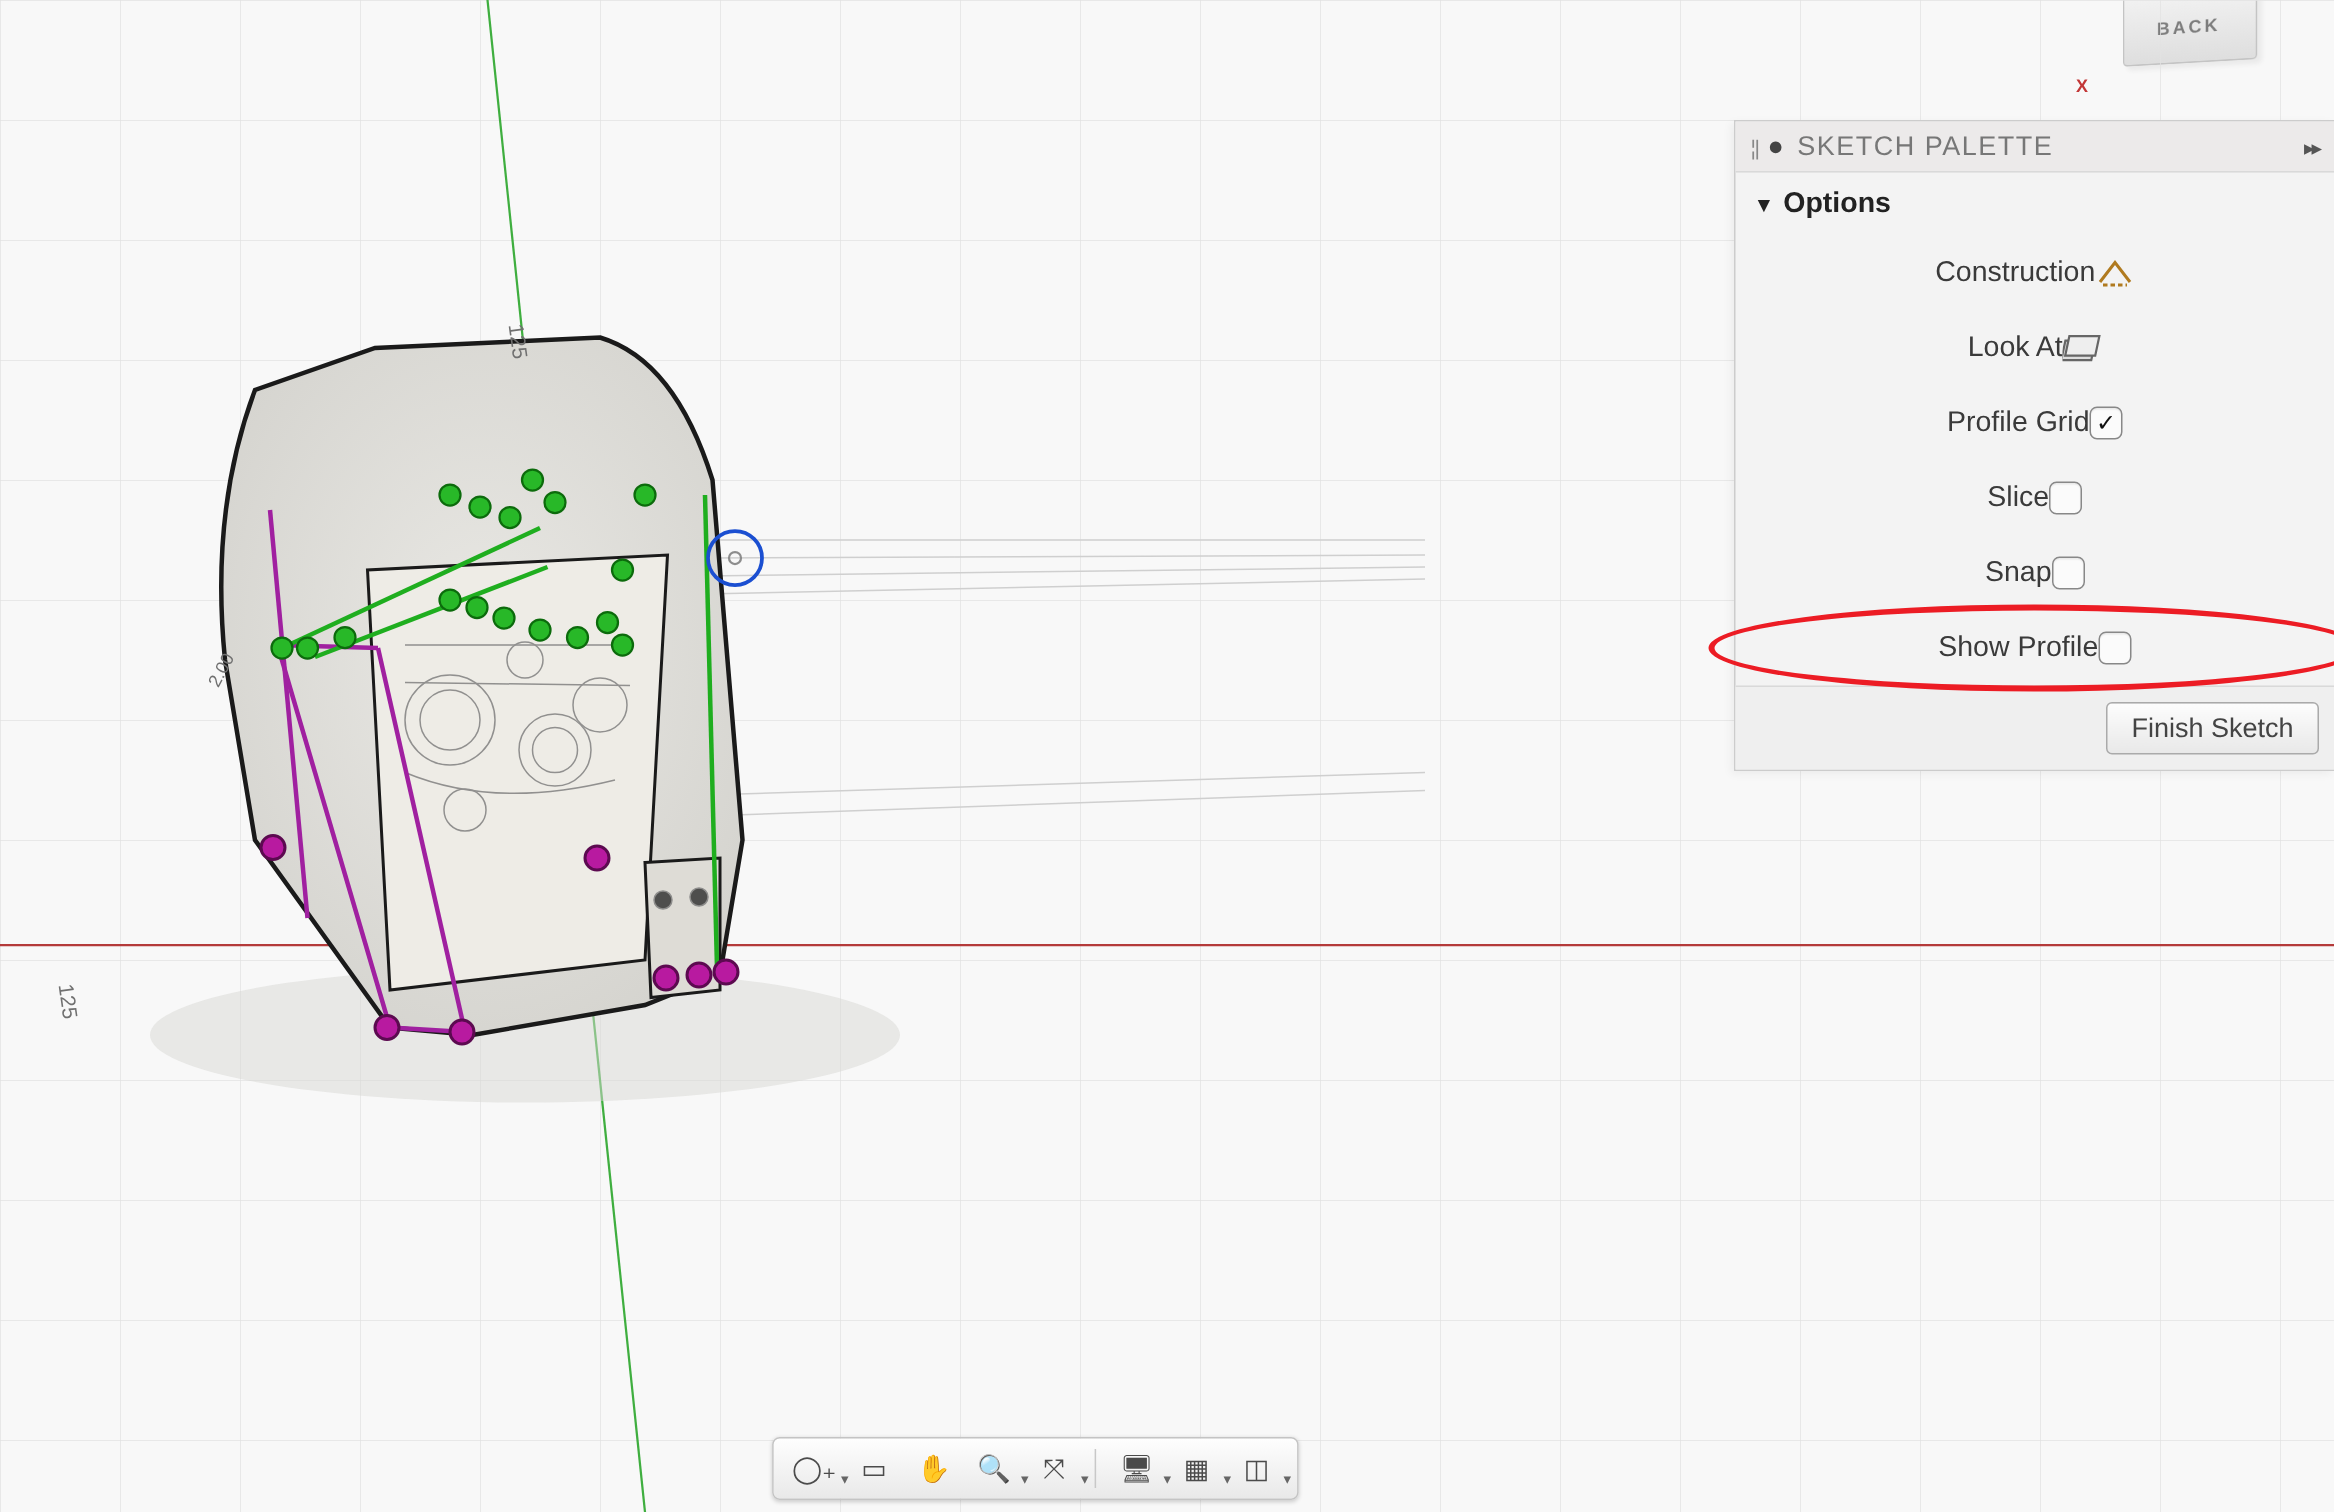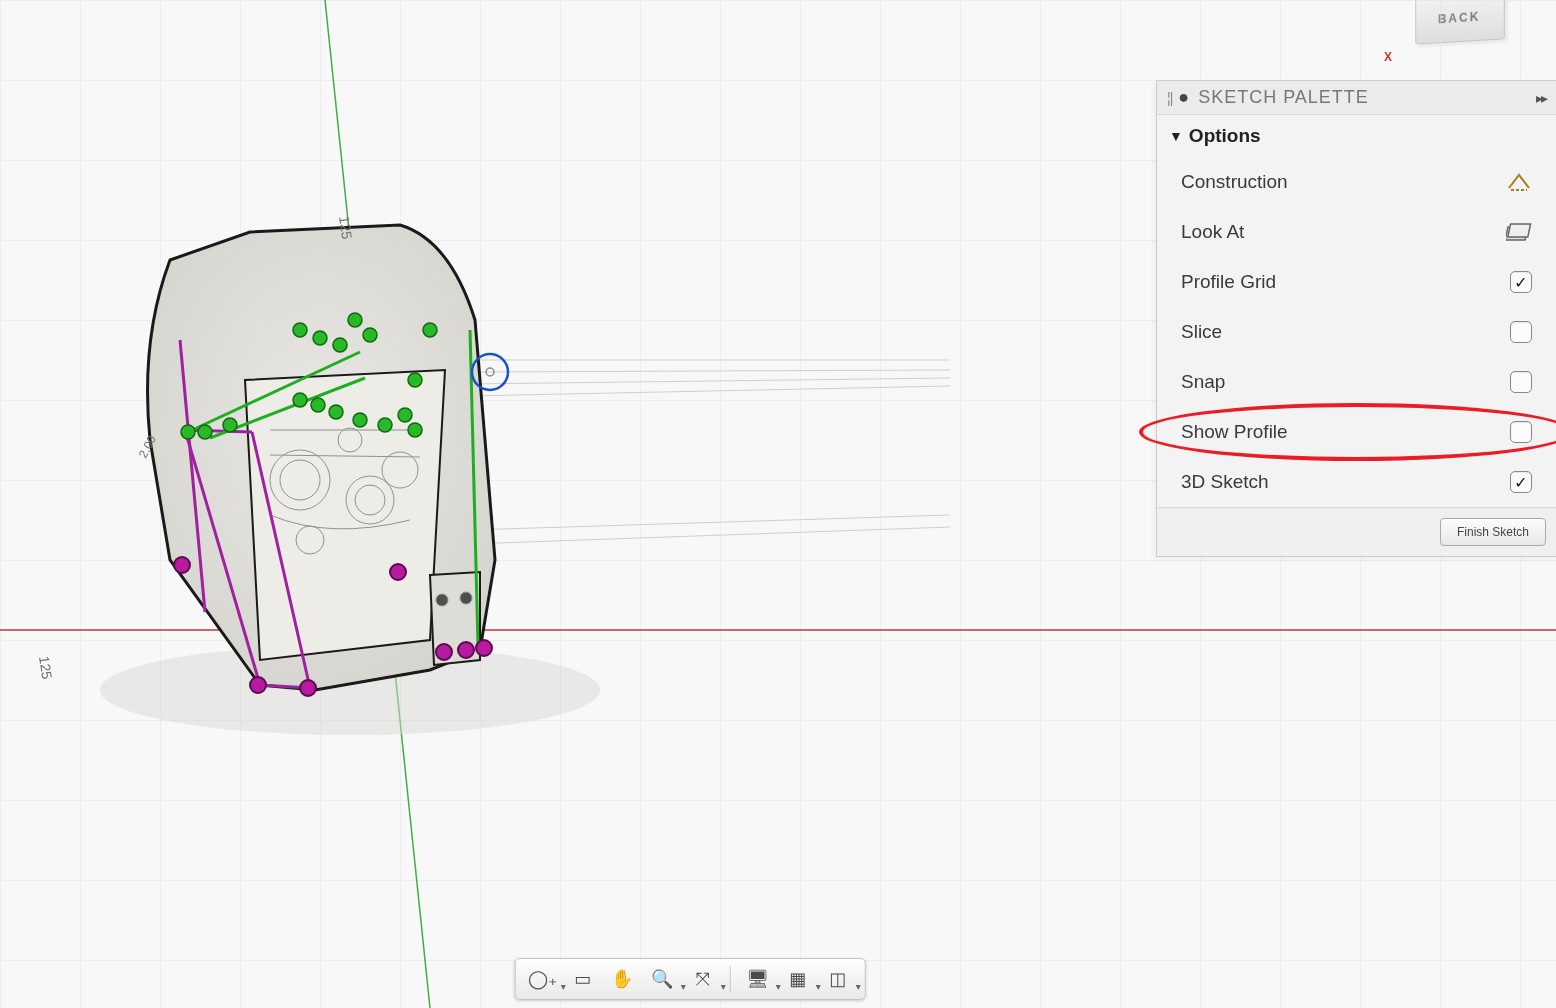--- a/index.html
+++ b/index.html
@@ -54,21 +54,21 @@
   .section-title {
     padding: 10px 12px;
     font-weight: bold;
     color:#222;
     display:flex; align-items:center;
   }
   .section-title .tri { margin-right:6px; font-size:14px; }
   .option-row {
     display:flex;
     align-items:center;
-    justify-content:space-between;
+    justify-content:center;
     padding: 14px 24px 14px 24px;
     position: relative;
   }
   .option-row .label { color:#3a3a3a; }
   .chk {
     width:22px; height:22px; border:1px solid #888; border-radius:5px;
     background:#fbfbfb;
     display:flex; align-items:center; justify-content:center;
     font-size:16px; color:#111;
     box-shadow: inset 0 1px 1px rgba(0,0,0,0.08);
@@ -83,21 +83,21 @@
     display:flex; justify-content:flex-end;
     padding: 10px;
     border-top:1px solid #d9d9d9;
     background:#efefef;
   }
   .finish-btn {
     padding:6px 16px;
     border:1px solid #aaa;
     border-radius:4px;
     background:linear-gradient(#fdfdfd,#e8e8e8);
-    font-size:12px;
+    font-size:18px;
     color:#444;
   }
   .red-ellipse {
     position:absolute;
     left:-18px; right:-18px; top:-4px; bottom:-4px;
     border:4px solid #ec1c24;
     border-radius:50%;
     pointer-events:none;
   }
 
@@ -331,23 +331,19 @@
     </div>
     <div class="option-row">
       <span class="label">Snap</span>
       <span class="chk"></span>
     </div>
     <div class="option-row">
       <span class="label">Show Profile</span>
       <span class="chk"></span>
       <div class="red-ellipse"></div>
     </div>
-    <div class="option-row">
-      <span class="label">3D Sketch</span>
-      <span class="chk checked"></span>
-    </div>
 
     <div class="palette-footer">
       <button class="finish-btn">Finish Sketch</button>
     </div>
   </div>
 
 </div>
 
 </body></html>

